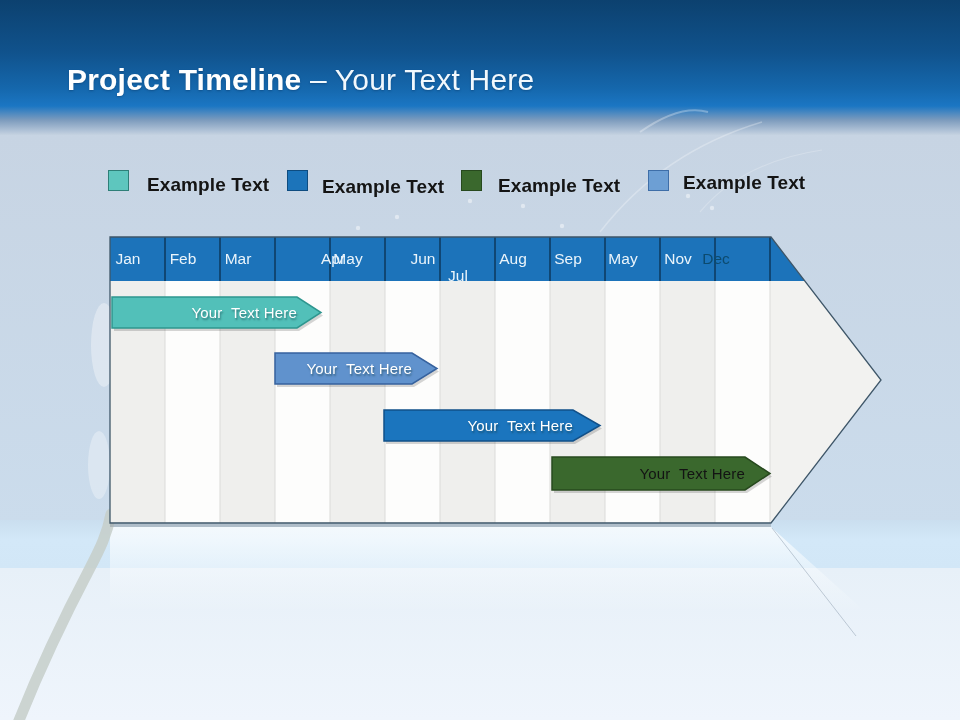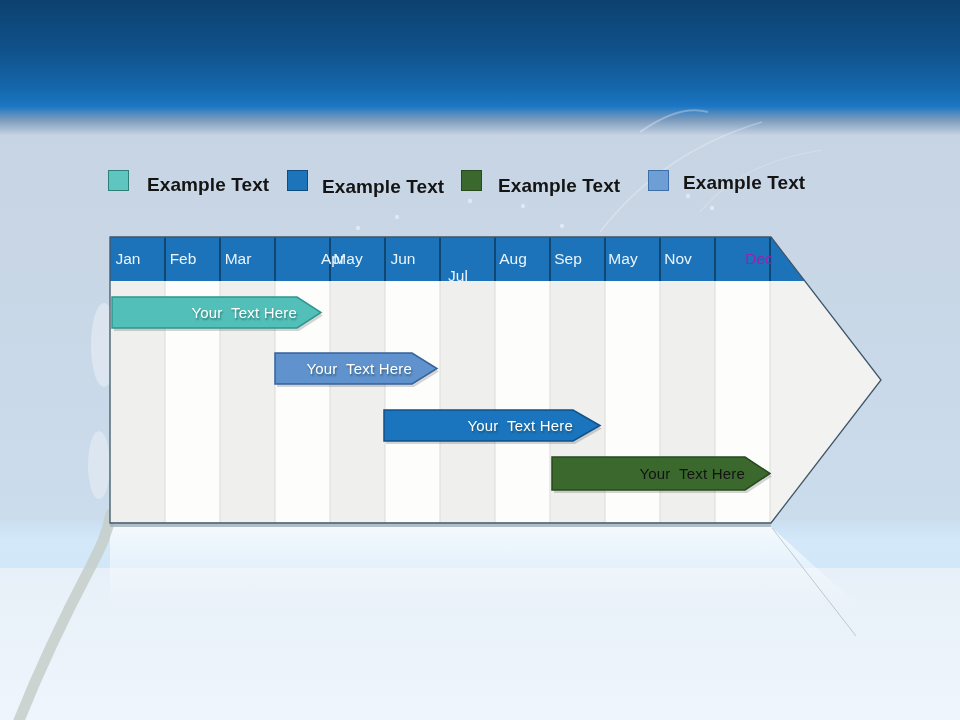--- a/index.html
+++ b/index.html
@@ -130,44 +130,45 @@
       <polygon points="114,300 299,300 323,315.5 299,331 114,331" fill="rgba(0,0,0,0.16)"></polygon>
       <polygon points="112,297 297,297 321,312.5 297,328 112,328" fill="#52C0B9" stroke="#2E968F" stroke-width="1.5"></polygon>
       <polygon points="277,356 414,356 439,371.5 414,387 277,387" fill="rgba(0,0,0,0.16)"></polygon>
       <polygon points="275,353 412,353 437,368.5 412,384 275,384" fill="#6092CD" stroke="#36629E" stroke-width="1.5"></polygon>
       <polygon points="386,413 575,413 602,428.5 575,444 386,444" fill="rgba(0,0,0,0.16)"></polygon>
       <polygon points="384,410 573,410 600,425.5 573,441 384,441" fill="#1B75BE" stroke="#115089" stroke-width="1.5"></polygon>
       <polygon points="554,460 747,460 772,476.5 747,493 554,493" fill="rgba(0,0,0,0.16)"></polygon>
       <polygon points="552,457 745,457 770,473.5 745,490 552,490" fill="#3A682D" stroke="#27491E" stroke-width="1.5"></polygon>
     </svg>
 
+  <div class="title"><span class="bold">Project Timeline </span><span class="rest">– Your Text Here</span></div>
 
   <div id="legend">
       <div class="legend-swatch" style="left: 108px; top: 170px; background: rgb(94, 198, 190); border-color: rgb(46, 127, 120);"></div>
       <span class="legend-label" style="left: 147px; top: 174px;">Example Text</span>
       <div class="legend-swatch" style="left: 287px; top: 170px; background: rgb(28, 116, 186); border-color: rgb(14, 76, 128);"></div>
       <span class="legend-label" style="left: 322px; top: 176px;">Example Text</span>
       <div class="legend-swatch" style="left: 461px; top: 170px; background: rgb(58, 104, 45); border-color: rgb(39, 73, 30);"></div>
       <span class="legend-label" style="left: 498px; top: 175px;">Example Text</span>
       <div class="legend-swatch" style="left: 648px; top: 170px; background: rgb(109, 159, 212); border-color: rgb(62, 110, 168);"></div>
       <span class="legend-label" style="left: 683px; top: 172px;">Example Text</span>
     </div>
   <div id="months">
       <span class="month-cell" style="left: 110px; color: rgb(234, 244, 251);">Jan</span>
       <span class="month-cell" style="left: 165px; color: rgb(234, 244, 251);">Feb</span>
       <span class="month-cell" style="left: 220px; color: rgb(234, 244, 251);">Mar</span>
       <span class="month-cell" style="left: 275px; color: rgb(234, 244, 251); padding-left: 40px;">Apr</span>
       <span class="month-cell" style="left: 330px; color: rgb(234, 244, 251);">May</span>
-      <span class="month-cell" style="left: 385px; color: rgb(234, 244, 251);">Jun</span>
+      <span class="month-cell" style="left: 405px; color: rgb(234, 244, 251);">Jun</span>
       <span class="month-cell" style="left: 440px; color: rgb(234, 244, 251); margin-top: 17px;">Jul</span>
       <span class="month-cell" style="left: 495px; color: rgb(234, 244, 251);">Aug</span>
       <span class="month-cell" style="left: 550px; color: rgb(234, 244, 251);">Sep</span>
       <span class="month-cell" style="left: 605px; color: rgb(234, 244, 251);">May</span>
       <span class="month-cell" style="left: 660px; color: rgb(234, 244, 251);">Nov</span>
-      <span class="month-cell" style="left: 725px; color: #a21caf; padding-left: 16px;">Dec</span>
+      <span class="month-cell" style="left: 682px; color: #0c4a6e; padding-left: 16px;">Dec</span>
     </div>
   <div id="barlabels">
       <span class="bar-label lit" style="left: 112px; top: 297px; width: 185px; line-height: 31px; color: rgb(255, 255, 255);">Your  Text Here</span>
       <span class="bar-label lit" style="left: 275px; top: 353px; width: 137px; line-height: 31px; color: rgb(255, 255, 255);">Your  Text Here</span>
       <span class="bar-label lit" style="left: 384px; top: 410px; width: 189px; line-height: 31px; color: rgb(255, 255, 255);">Your  Text Here</span>
       <span class="bar-label" style="left: 552px; top: 457px; width: 193px; line-height: 33px; color: rgb(19, 19, 19);">Your  Text Here</span>
     </div>
 </div>
 
 </body></html>

